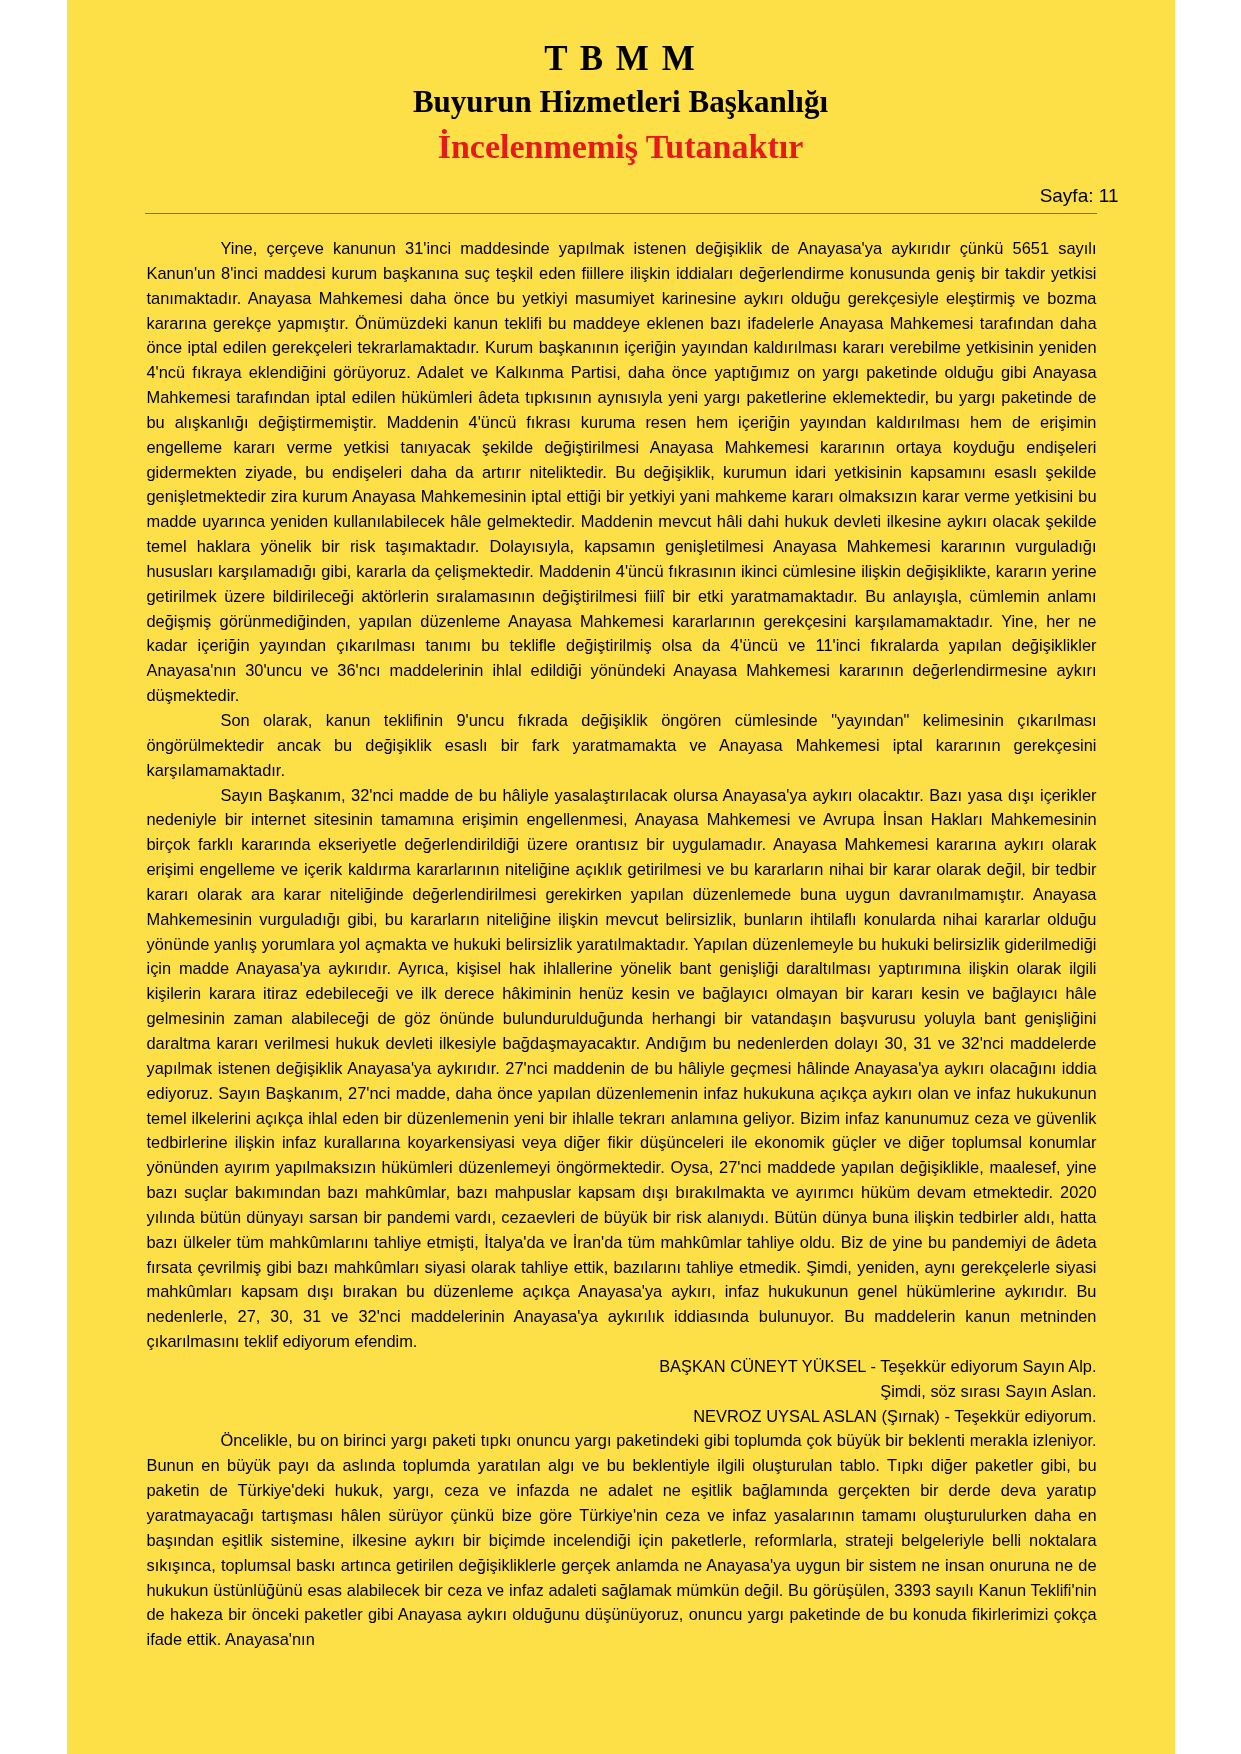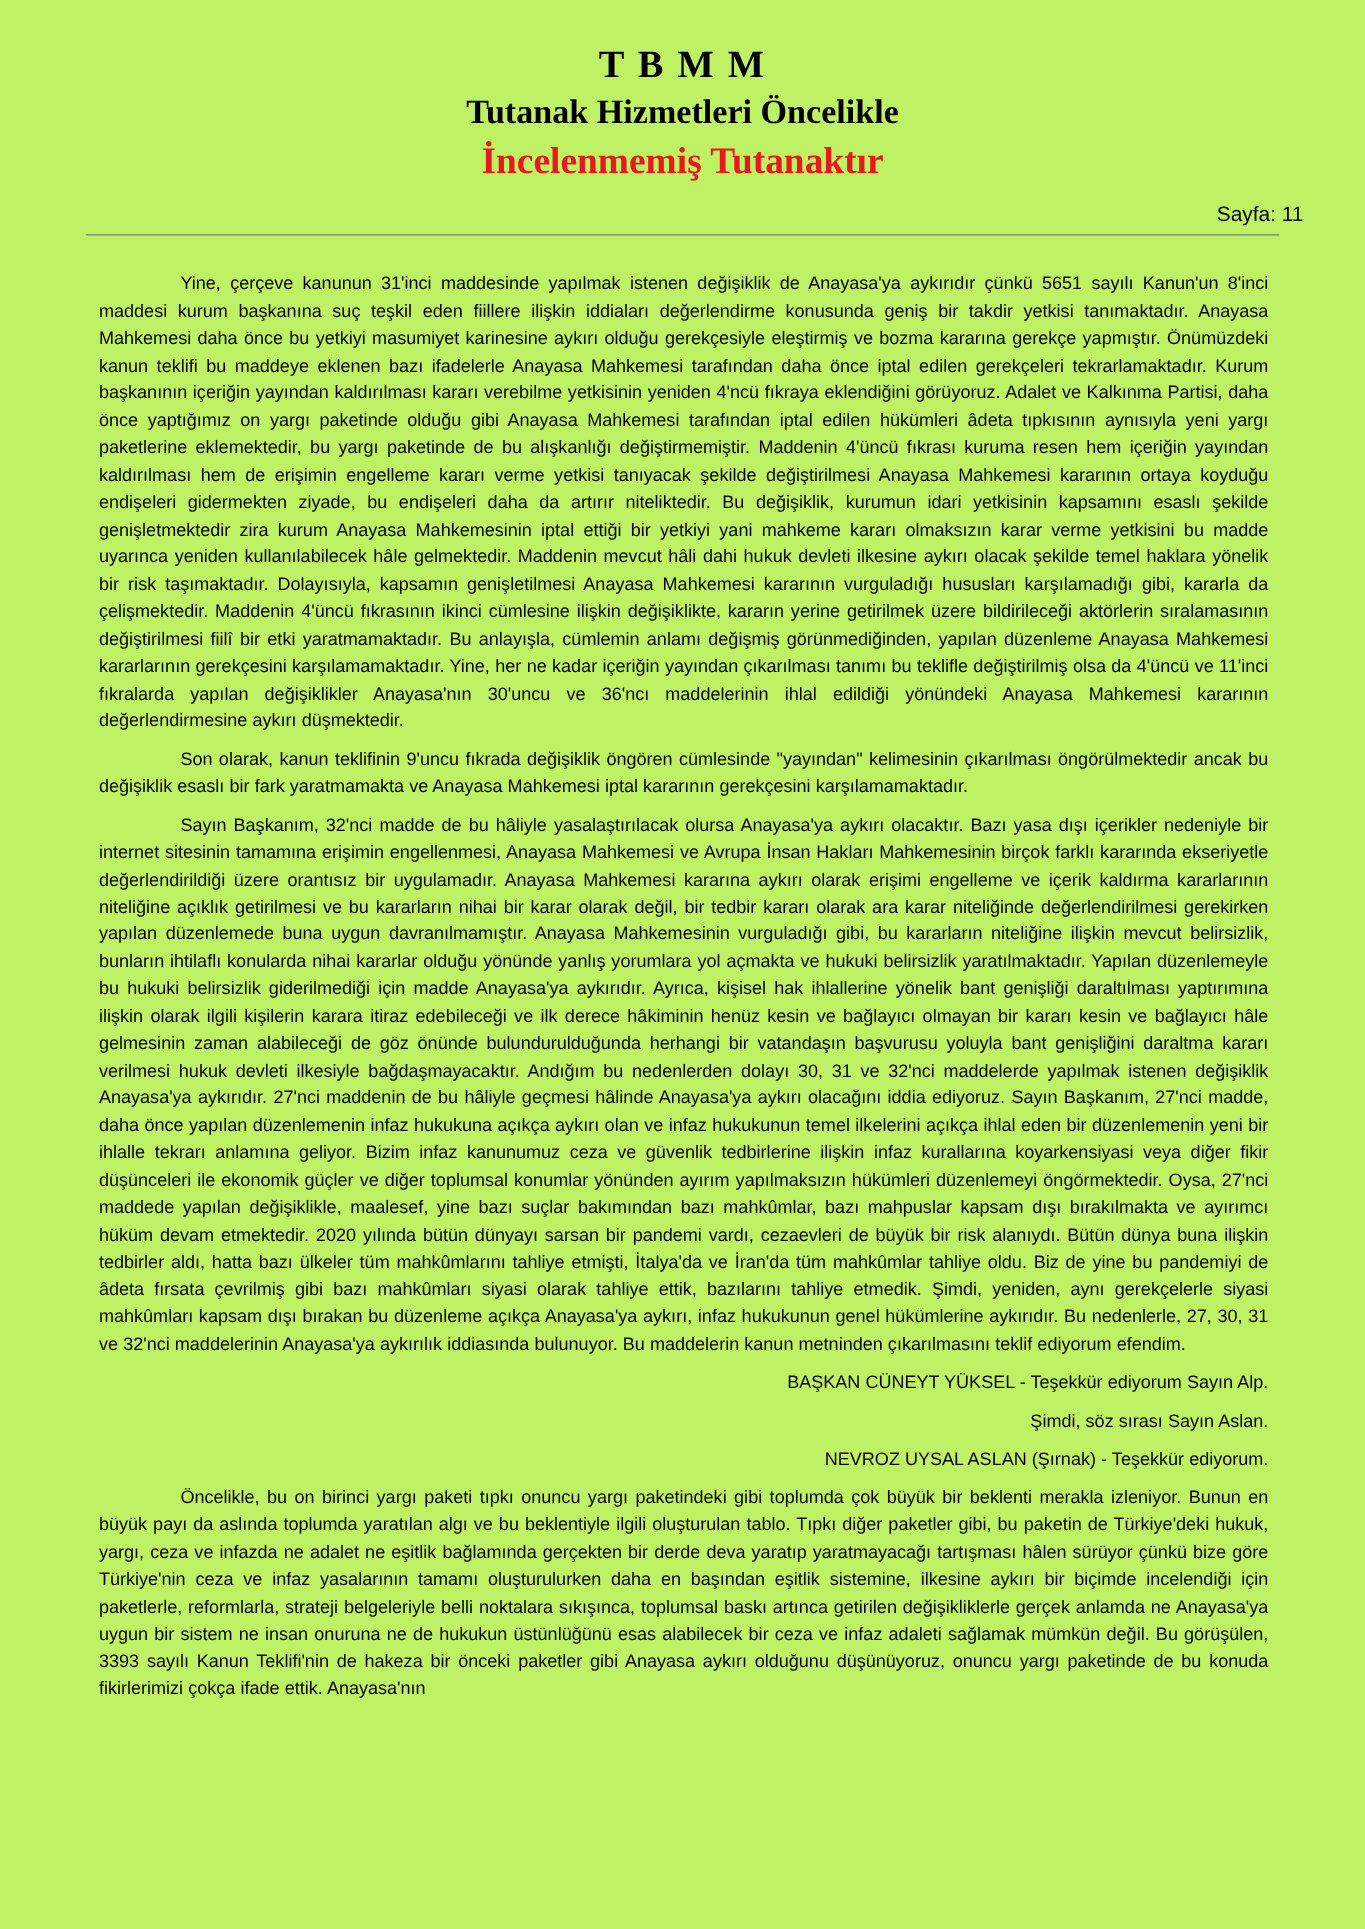--- a/index.html
+++ b/index.html
@@ -5,24 +5,24 @@
   html, body {
     margin: 0;
     padding: 0;
     background: #ffffff;
   }
   body {
     font-family: "Liberation Sans", sans-serif;
     color: #000000;
   }
   .page {
-    width: 1241px;
+    width: 1108px;
     min-height: 1754px;
     margin: 0 auto;
-    background: #bef264;
+    background: #fde047;
     box-sizing: border-box;
     padding: 0;
     position: relative;
   }
   .header {
     padding: 38px 80px 0 80px;
     text-align: center;
   }
   .header-line {
     font-family: "Liberation Serif", serif;
@@ -53,41 +53,41 @@
   .rule {
     border: 0;
     border-top: 1px solid #6e6e6e;
     margin: 6px 78px 0 78px;
     height: 0;
   }
   .body-text {
     padding: 22px 78px 30px 80px;
   }
   p.para {
-    margin: 10px;
+    margin: 0;
     text-align: justify;
     text-justify: inter-word;
     font-size: 16.4px;
     line-height: 1.515;
     text-indent: 74px;
     hyphens: none;
     word-spacing: 0.1px;
   }
   p.para.short {
     text-align: right;
   }
 </style>
 </head>
 <body>
 
 <div class="page">
 
   <div class="header">
     <div class="header-line header-title-1">T B M M</div>
-    <div class="header-line header-title-2">Tutanak Hizmetleri Öncelikle</div>
+    <div class="header-line header-title-2">Buyurun Hizmetleri Başkanlığı</div>
     <div class="header-line header-title-3">İncelenmemiş Tutanaktır</div>
   </div>
 
   <div class="page-meta">Sayfa: 11</div>
 
   <hr class="rule">
 
   <div class="body-text">
     <p class="para">Yine, çerçeve kanunun 31'inci maddesinde yapılmak istenen değişiklik de Anayasa'ya aykırıdır çünkü 5651 sayılı Kanun'un 8'inci maddesi kurum başkanına suç teşkil eden fiillere ilişkin iddiaları değerlendirme konusunda geniş bir takdir yetkisi tanımaktadır. Anayasa Mahkemesi daha önce bu yetkiyi masumiyet karinesine aykırı olduğu gerekçesiyle eleştirmiş ve bozma kararına gerekçe yapmıştır. Önümüzdeki kanun teklifi bu maddeye eklenen bazı ifadelerle Anayasa Mahkemesi tarafından daha önce iptal edilen gerekçeleri tekrarlamaktadır. Kurum başkanının içeriğin yayından kaldırılması kararı verebilme yetkisinin yeniden 4'ncü fıkraya eklendiğini görüyoruz. Adalet ve Kalkınma Partisi, daha önce yaptığımız on yargı paketinde olduğu gibi Anayasa Mahkemesi tarafından iptal edilen hükümleri âdeta tıpkısının aynısıyla yeni yargı paketlerine eklemektedir, bu yargı paketinde de bu alışkanlığı değiştirmemiştir. Maddenin 4'üncü fıkrası kuruma resen hem içeriğin yayından kaldırılması hem de erişimin engelleme kararı verme yetkisi tanıyacak şekilde değiştirilmesi Anayasa Mahkemesi kararının ortaya koyduğu endişeleri gidermekten ziyade, bu endişeleri daha da artırır niteliktedir. Bu değişiklik, kurumun idari yetkisinin kapsamını esaslı şekilde genişletmektedir zira kurum Anayasa Mahkemesinin iptal ettiği bir yetkiyi yani mahkeme kararı olmaksızın karar verme yetkisini bu madde uyarınca yeniden kullanılabilecek hâle gelmektedir. Maddenin mevcut hâli dahi hukuk devleti ilkesine aykırı olacak şekilde temel haklara yönelik bir risk taşımaktadır. Dolayısıyla, kapsamın genişletilmesi Anayasa Mahkemesi kararının vurguladığı hususları karşılamadığı gibi, kararla da çelişmektedir. Maddenin 4'üncü fıkrasının ikinci cümlesine ilişkin değişiklikte, kararın yerine getirilmek üzere bildirileceği aktörlerin sıralamasının değiştirilmesi fiilî bir etki yaratmamaktadır. Bu anlayışla, cümlemin anlamı değişmiş görünmediğinden, yapılan düzenleme Anayasa Mahkemesi kararlarının gerekçesini karşılamamaktadır. Yine, her ne kadar içeriğin yayından çıkarılması tanımı bu teklifle değiştirilmiş olsa da 4'üncü ve 11'inci fıkralarda yapılan değişiklikler Anayasa'nın 30'uncu ve 36'ncı maddelerinin ihlal edildiği yönündeki Anayasa Mahkemesi kararının değerlendirmesine aykırı düşmektedir.</p>
     <p class="para">Son olarak, kanun teklifinin 9'uncu fıkrada değişiklik öngören cümlesinde "yayından" kelimesinin çıkarılması öngörülmektedir ancak bu değişiklik esaslı bir fark yaratmamakta ve Anayasa Mahkemesi iptal kararının gerekçesini karşılamamaktadır.</p>

